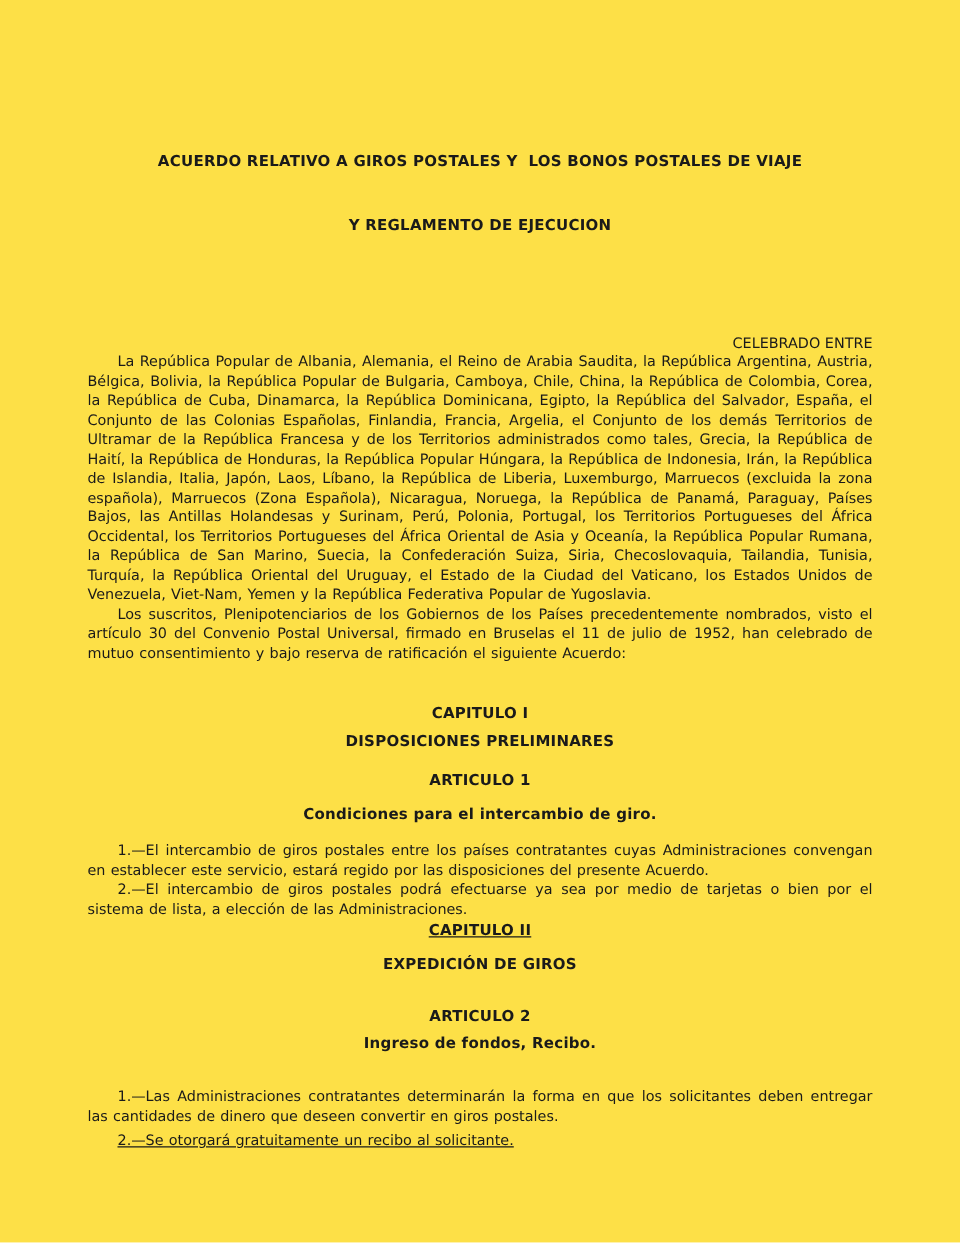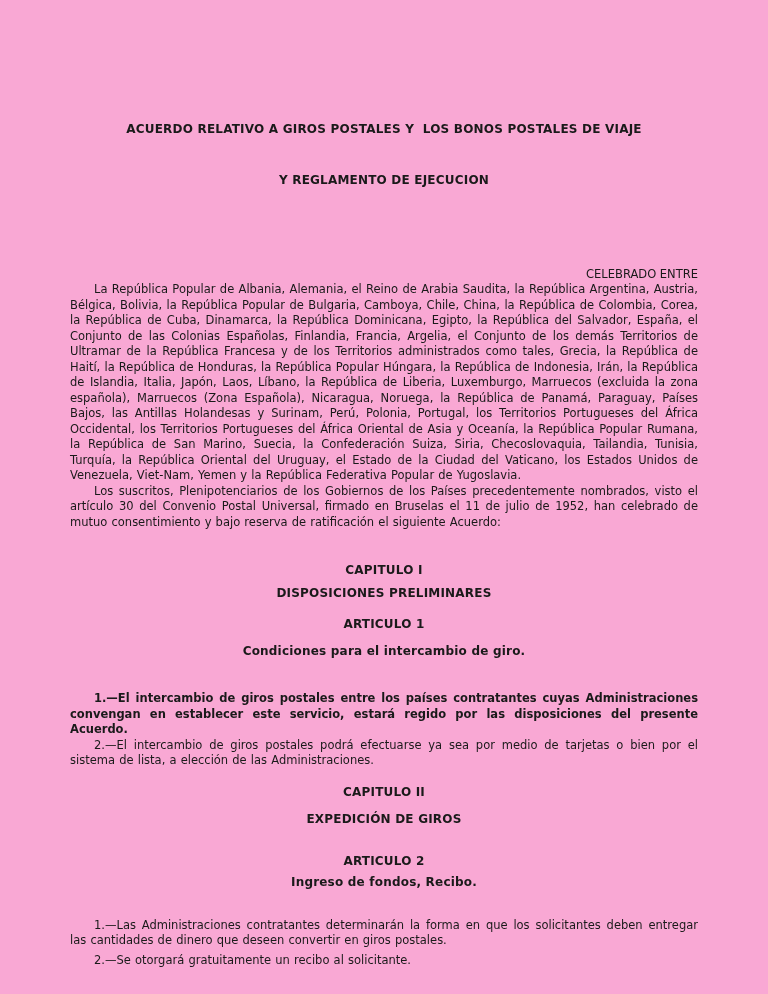--- a/index.html
+++ b/index.html
@@ -5,21 +5,21 @@
   html, body {
     margin: 0;
     padding: 0;
     background: #ffffff;
   }
   .page {
     position: relative;
     width: 768px;
     height: 994px;
     margin: 0 auto;
-    background: #f9a8d4;
+    background: #fde047;
     overflow: hidden;
     font-family: "DejaVu Sans", "Liberation Sans", sans-serif;
     color: #1a1a1a;
     box-sizing: border-box;
     padding: 87px 70px 0 70px;
   }
   .doc-title {
     text-align: center;
     font-weight: bold;
     font-size: 12px;
@@ -46,27 +46,27 @@
     text-align: center;
     font-weight: bold;
     font-size: 12px;
     line-height: 15px;
     letter-spacing: 0.2px;
   }
   .h-cap1   { margin-top: 33px; }
   .h-sub1   { margin-top: 8px; }
   .h-art1   { margin-top: 16px; }
   .h-title1 { margin-top: 12px; }
-  .p-a1-1   { margin-top: 32px; font-weight: bold; }
-  .h-cap2   { margin-top: 16px; }
+  .p-a1-1   { margin-top: 14px; }
+  .h-cap2   { margin-top: 2px; text-decoration: underline; }
   .h-sub2   { margin-top: 12px; }
   .h-art2   { margin-top: 27px; }
   .h-title2 { margin-top: 6px; }
   .p-a2-1   { margin-top: 28px; }
-  .p-a2-2   { margin-top: 4px; }
+  .p-a2-2   { margin-top: 4px; text-decoration: underline; }
 </style>
 </head>
 <body>
 
 <div class="page">
 
   <div class="doc-title">
     <div>ACUERDO RELATIVO A GIROS POSTALES Y  LOS BONOS POSTALES DE VIAJE</div>
     <div>Y REGLAMENTO DE EJECUCION</div>
   </div>

